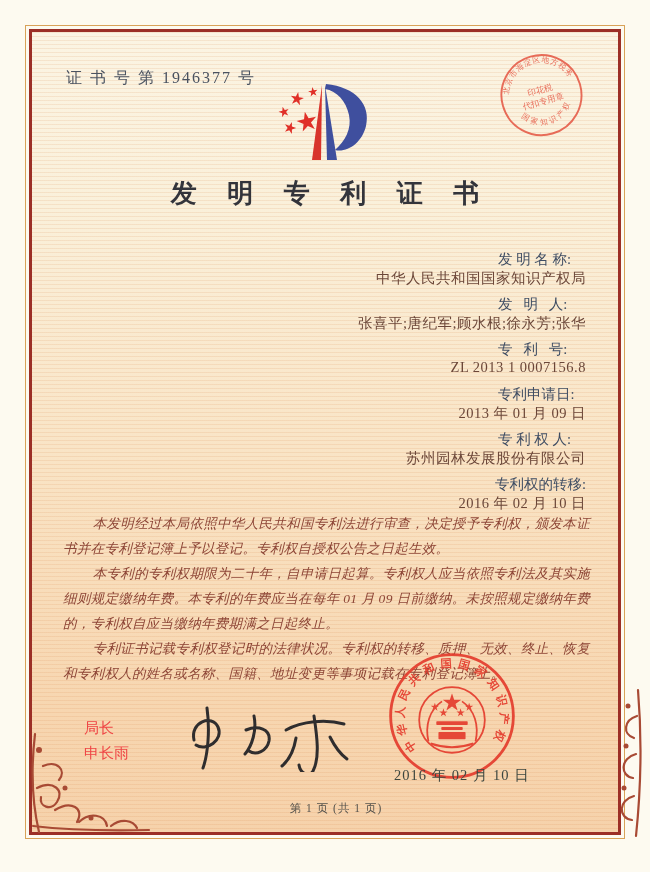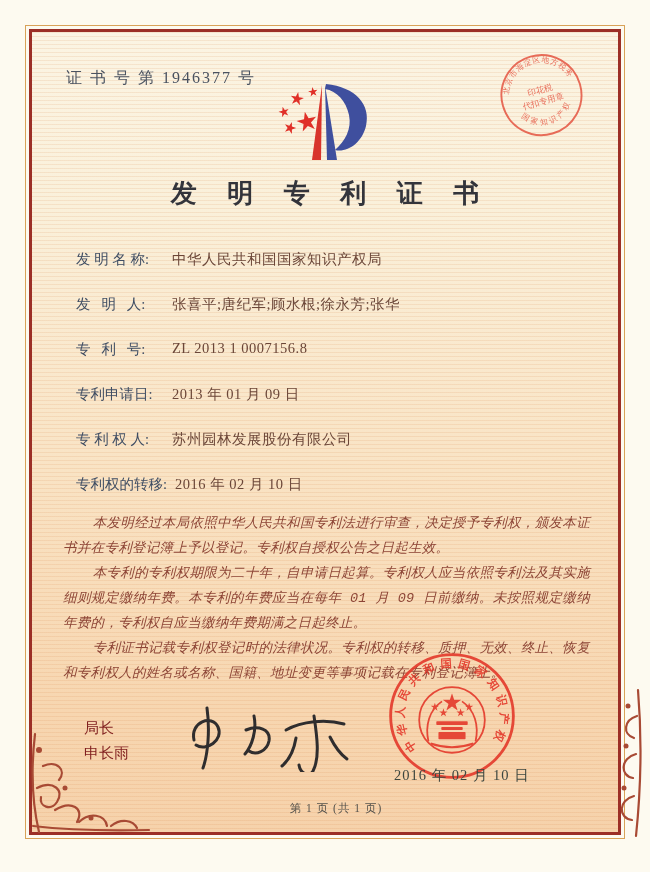--- a/index.html
+++ b/index.html
@@ -14,29 +14,29 @@
     position:absolute;left:32px;top:32px;right:32px;bottom:40px;
     background:
       repeating-linear-gradient(180deg, rgba(214,130,70,0.14) 0 1px, rgba(255,255,255,0) 1px 4px),
       linear-gradient(180deg,#fbf4e3 0%,#faf0da 22%,#f9e3c4 55%,#f7d6b0 85%,#f6d2ab 100%);
   }
   .cert-no{position:absolute;left:66px;top:68px;font-size:16px;letter-spacing:2px;color:#4a5260;}
   .logo{position:absolute;left:272px;top:82px;}
   .title{position:absolute;left:0;top:176px;width:100%;text-align:center;
     font-size:26px;font-weight:bold;letter-spacing:12px;color:#33343b;text-indent:12px;}
   .fields{position:absolute;left:66px;top:250px;right:64px;}
-  .field-row{height:45px;display:flex;align-items:flex-start;padding-left:10px;}
+  .field-row{height:45px;display:flex;align-items:flex-end;padding-left:10px;flex-direction:column;}
   .field-label{display:inline-block;min-width:88px;font-size:14.5px;color:#3f4d63;white-space:pre;}
   .field-value{font-size:14.5px;color:#6b4638;margin-left:8px;letter-spacing:0.5px;}
   .body-text{position:absolute;left:63px;top:511px;right:60px;}
   .body-text p{
     margin:0;padding:0;font-size:13.5px;line-height:25px;color:#8d4536;
-    font-style:italic;text-indent:2.2em;text-align:justify;letter-spacing:0.3px;font-family:Liberation Mono, monospace;
+    font-style:italic;text-indent:2.2em;text-align:justify;letter-spacing:0.3px;
   }
-  .director{position:absolute;left:84px;top:716px;font-size:15px;color:#7f1d1d;line-height:25px;}
+  .director{position:absolute;left:84px;top:716px;font-size:15px;color:#ef4444;line-height:25px;}
   .sig{position:absolute;left:178px;top:702px;}
   .tax-seal{position:absolute;left:492px;top:45px;transform:rotate(-16deg);opacity:0.8;}
   .office-seal{position:absolute;left:386px;top:650px;opacity:0.9;}
   .seal-date{position:absolute;left:394px;top:766px;font-size:14.5px;color:#3d463f;letter-spacing:1px;}
   .footer{position:absolute;left:0;top:801px;width:100%;text-align:center;font-size:11.5px;color:#55524c;letter-spacing:1px;padding-left:11px;}
   .orn-bl{position:absolute;left:27px;top:730px;}
   .orn-br{position:absolute;left:592px;top:688px;}
   svg text{font-family:"Liberation Serif","DejaVu Serif",serif;}
 </style>
 </head>

